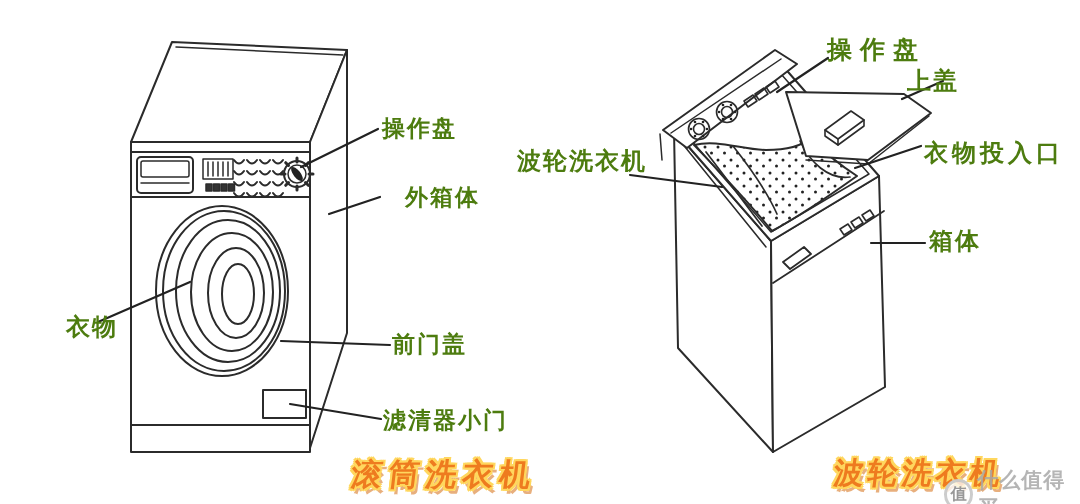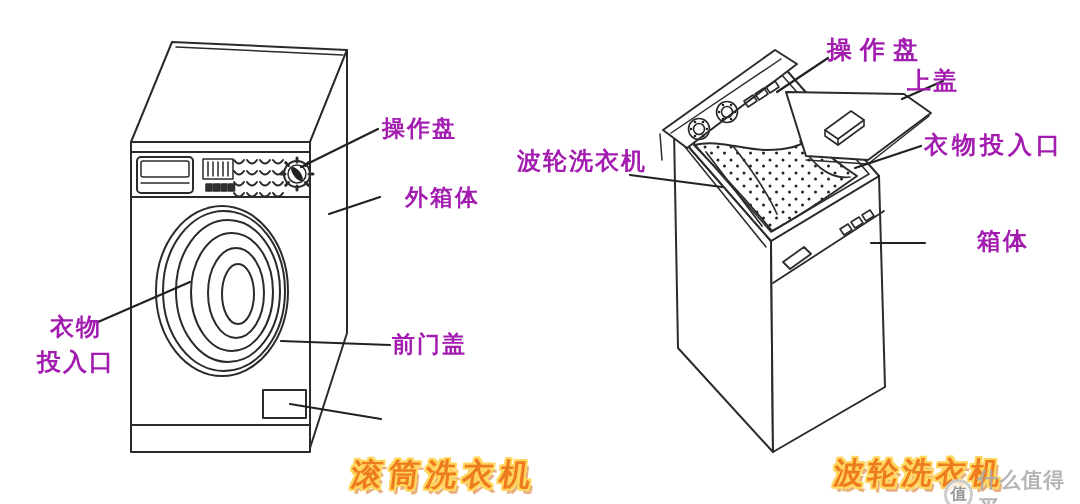--- a/index.html
+++ b/index.html
@@ -1,22 +1,22 @@
 <!DOCTYPE html>
 <html><head>
 <meta charset="utf-8">
 <style>
   html,body{margin:0;padding:0;background:#fff;}
   #canvas{position:relative;width:1080px;height:504px;background:#ffffff;overflow:hidden;
           font-family:"Liberation Sans",sans-serif;}
   #drawing{position:absolute;left:0;top:0;width:1080px;height:504px;}
   .label{position:absolute;font-family:"Liberation Serif","DejaVu Serif",serif;
-         font-weight:700;color:#a21caf;font-size:23px;letter-spacing:2px;white-space:nowrap;
+         font-weight:700;color:#4d7c0f;font-size:23px;letter-spacing:2px;white-space:nowrap;
          line-height:1.15;}
-  .label.two-line{text-align:center;line-height:35px;font-size:24px;}
+  .label.two-line{text-align:right;line-height:35px;font-size:24px;}
   .caption{position:absolute;font-family:"DejaVu Sans","Liberation Sans",sans-serif;
            font-weight:bold;font-size:31px;color:#ee7b1f;letter-spacing:6px;text-align:center;
            transform:skewX(-7deg);
            text-shadow:2px 0 0 #ffd75e,-2px 0 0 #ffd75e,0 2px 0 #ffd75e,0 -2px 0 #ffd75e,
                        2px 2px 0 #ffd75e,-2px -2px 0 #ffd75e,2px -2px 0 #ffd75e,-2px 2px 0 #ffd75e,
                        4px 5px 0 rgba(214,110,18,0.55);}
   .wm{position:absolute;display:flex;align-items:center;gap:4px;z-index:6;}
   .wm-circle{width:25px;height:25px;border-radius:50%;border:3px solid rgba(195,195,195,0.85);
              background:rgba(252,252,252,0.78);color:rgba(145,145,145,0.95);font-weight:bold;
              font-size:16px;display:flex;align-items:center;justify-content:center;
@@ -176,29 +176,29 @@
       <line x1="630" y1="175" x2="722" y2="187"></line>
       <line x1="921" y1="146" x2="855" y2="168"></line>
       <line x1="925" y1="243" x2="871" y2="243"></line>
     </g>
   </svg>
 
   <div class="label" style="left:382px;top:116px;">操作盘</div>
   <div class="label" style="left:405px;top:185px;">外箱体</div>
   <div class="label two-line" style="left:34px;top:310px;width:84px;">
     <div>衣物</div>
-    <div>投入口</div>
   </div>
   <div class="label" style="left:392px;top:333px;font-family:Liberation Mono, monospace;">前门盖</div>
+  <div class="label" style="left:383px;top:408px;">滤清器小门</div>
 
   <div class="label" style="left:827px;top:36px;letter-spacing:8px;font-size:25px;">操作盘</div>
   <div class="label" style="left:907px;top:68px;font-size:24px;">上盖</div>
   <div class="label" style="left:517px;top:148px;font-size:24px;">波轮洗衣机</div>
-  <div class="label" style="left:924px;top:132px;font-size:24px;letter-spacing:4px;">衣物投入口</div>
-  <div class="label" style="left:929px;top:228px;font-size:24px;margin-left:48px;">箱体</div>
+  <div class="label" style="left:924px;top:140px;font-size:24px;letter-spacing:4px;">衣物投入口</div>
+  <div class="label" style="left:929px;top:228px;font-size:24px;">箱体</div>
 
   <div class="caption" style="left:338px;top:454px;width:212px;">滚筒洗衣机</div>
   <div class="caption" style="left:826px;top:453px;width:186px;font-size:30px;letter-spacing:4px;">波轮洗衣机</div>
 
   <div class="wm" style="left:944px;top:466px;">
     <span class="wm-circle">值</span>
     <span class="wm-text">什么值得买</span>
   </div>
 
 </div>

